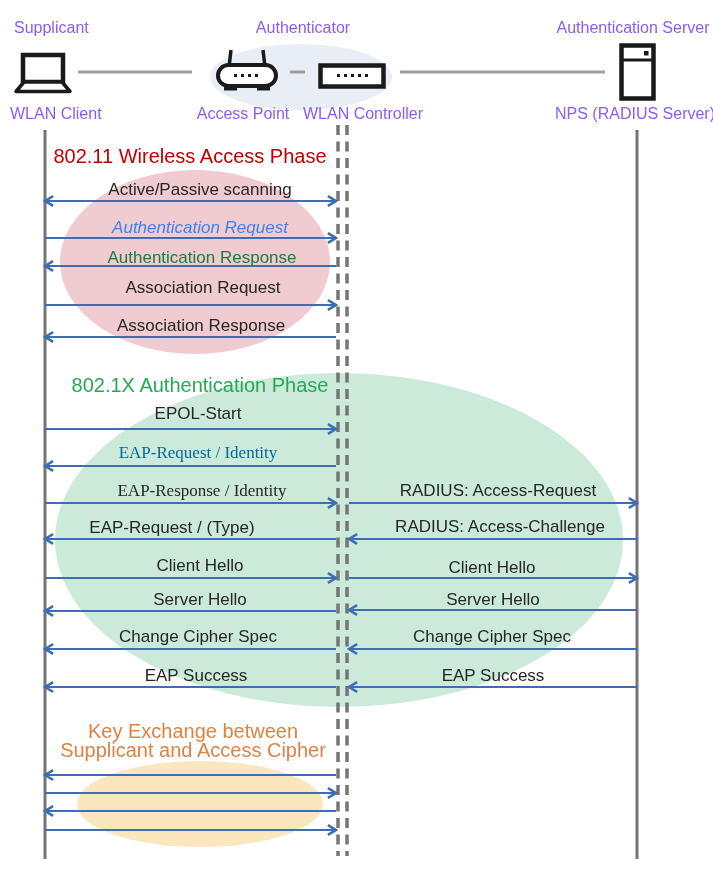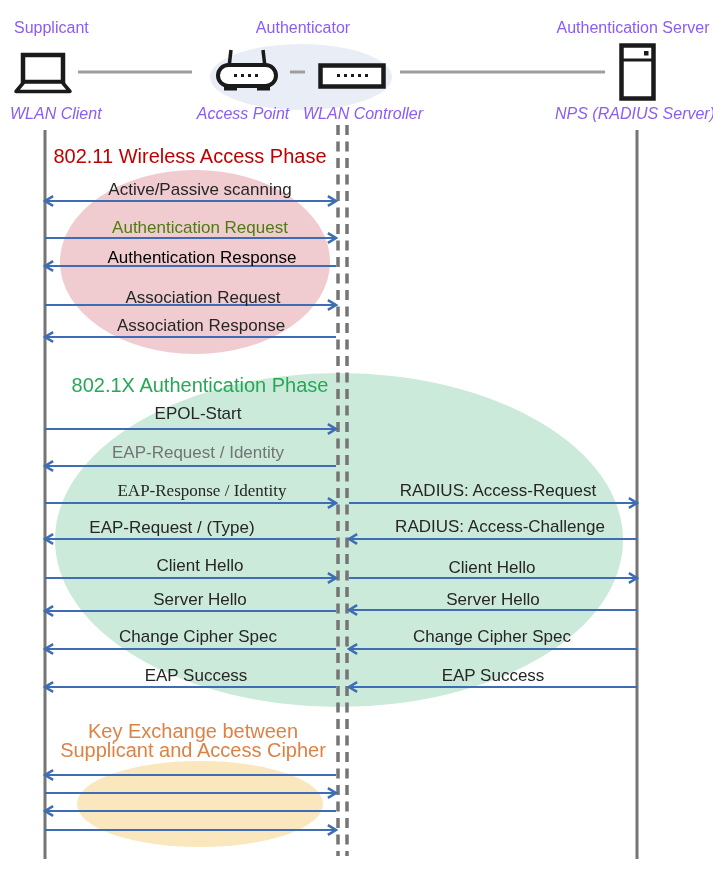--- a/index.html
+++ b/index.html
@@ -4,21 +4,21 @@
 <style>
   html,body{margin:0;padding:0;background:#ffffff;}
   .stage{
     position:relative;width:713px;height:875px;background:#ffffff;overflow:hidden;
     font-family:"Liberation Sans", sans-serif;
   }
   #scene{position:absolute;left:0;top:0;}
   .role,.node-label{
     position:absolute;top:19px;font-size:16px;color:#8b5cf6;white-space:nowrap;
   }
-  .node-label{top:105px;font-style:italic;}
+  .node-label{top:105px;}
   .centered{transform:translateX(-50%);}
   .icon{position:absolute;}
   .labels-layer{position:absolute;left:0;top:0;width:100%;height:100%;pointer-events:none;}
   .msg-label{
     position:absolute;transform:translate(-50%,-50%);
     font-size:17px;color:#262626;white-space:nowrap;line-height:1.15;
   }
   .phase-title{font-size:20px;}
 </style>
 </head>
@@ -114,26 +114,26 @@
   <div class="node-label centered" style="left:243px">Access Point</div>
   <div class="node-label centered" style="left:363px">WLAN Controller</div>
   <div class="node-label centered" style="left:635px">NPS (RADIUS Server)</div>
 
   <div id="labels" class="labels-layer">
       <div class="msg-label phase-title" style="left: 190px; top: 156px; color: rgb(192, 0, 0);">802.11 Wireless Access Phase</div>
       <div class="msg-label phase-title" style="left: 200px; top: 385px; color: rgb(39, 168, 87);">802.1X Authentication Phase</div>
       <div class="msg-label phase-title" style="left: 193px; top: 731px; color: rgb(222, 130, 68);">Key Exchange between</div>
       <div class="msg-label phase-title" style="left: 193px; top: 750px; color: rgb(222, 130, 68);">Supplicant and Access Cipher</div>
       <div class="msg-label" style="left: 200px; top: 190px; color: rgb(38, 38, 38);">Active/Passive scanning</div>
-      <div class="msg-label" style="left: 200px; top: 228px; color: #4d7c0f;">Authentication Request</div>
-      <div class="msg-label" style="left: 202px; top: 258px; color: #000000;">Authentication Response</div>
-      <div class="msg-label" style="left: 203px; top: 298px; color: rgb(38, 38, 38);">Association Request</div>
+      <div class="msg-label" style="left: 200px; top: 228px; color: #3b82f6; font-style: italic;">Authentication Request</div>
+      <div class="msg-label" style="left: 202px; top: 258px; color: #15803d;">Authentication Response</div>
+      <div class="msg-label" style="left: 203px; top: 288px; color: rgb(38, 38, 38);">Association Request</div>
       <div class="msg-label" style="left: 201px; top: 326px; color: rgb(38, 38, 38);">Association Response</div>
       <div class="msg-label" style="left: 198px; top: 414px; color: rgb(38, 38, 38);">EPOL-Start</div>
-      <div class="msg-label" style="left: 198px; top: 453px; color: #737373;">EAP-Request / Identity</div>
+      <div class="msg-label" style="left: 198px; top: 453px; color: #0369a1; font-family: Liberation Serif, serif;">EAP-Request / Identity</div>
       <div class="msg-label" style="left: 202px; top: 491px; color: rgb(38, 38, 38); font-family: Liberation Serif, serif;">EAP-Response / Identity</div>
       <div class="msg-label" style="left: 172px; top: 528px; color: rgb(38, 38, 38);">EAP-Request / (Type)</div>
       <div class="msg-label" style="left: 200px; top: 566px; color: rgb(38, 38, 38);">Client Hello</div>
       <div class="msg-label" style="left: 200px; top: 600px; color: rgb(38, 38, 38);">Server Hello</div>
       <div class="msg-label" style="left: 198px; top: 637px; color: rgb(38, 38, 38);">Change Cipher Spec</div>
       <div class="msg-label" style="left: 196px; top: 676px; color: rgb(38, 38, 38);">EAP Success</div>
       <div class="msg-label" style="left: 498px; top: 491px; color: rgb(38, 38, 38);">RADIUS: Access-Request</div>
       <div class="msg-label" style="left: 500px; top: 527px; color: rgb(38, 38, 38);">RADIUS: Access-Challenge</div>
       <div class="msg-label" style="left: 492px; top: 568px; color: rgb(38, 38, 38);">Client Hello</div>
       <div class="msg-label" style="left: 493px; top: 600px; color: rgb(38, 38, 38);">Server Hello</div>

